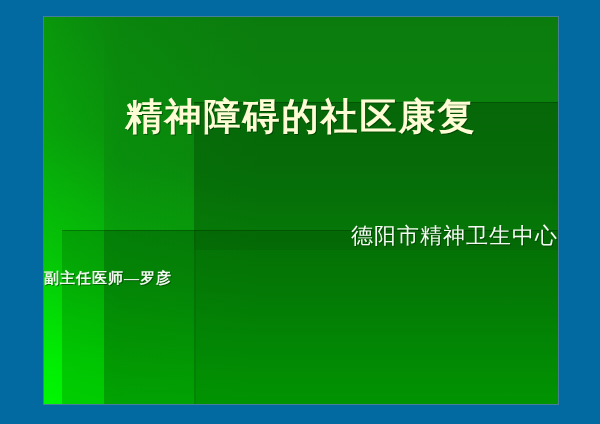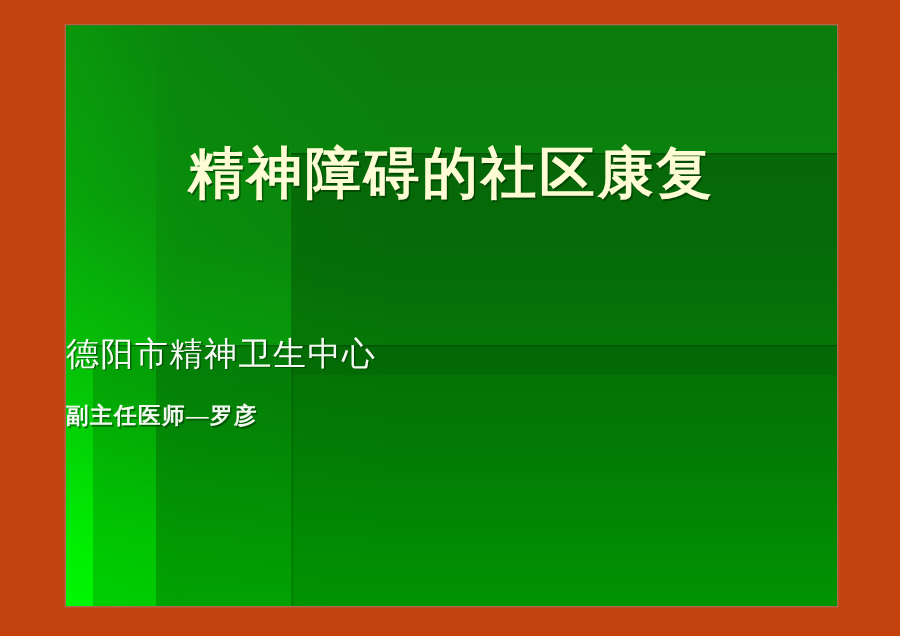--- a/index.html
+++ b/index.html
@@ -12,21 +12,21 @@
     height: 424px;
     overflow: hidden;
     font-family: "Liberation Serif", "DejaVu Serif", serif;
   }
 
   
   .page {
     position: relative;
     width: 600px;
     height: 424px;
-    background: #c2410c;
+    background: #0369a1;
   }
 
   
   .slide {
     position: absolute;
     left: 44px;
     top: 17px;
     width: 514px;
     height: 387px;
     overflow: hidden;
@@ -144,21 +144,21 @@
     font-family: "Liberation Serif", "DejaVu Serif", serif;
     text-shadow: 1px 1px 0 rgba(0,45,0,0.55);
     white-space: nowrap;
   }
 
   .org {
     position: absolute;
     left: 0;
     right: 0;
     top: 205px;
-    text-align: left;
+    text-align: right;
     color: #f4fbf2;
     font-size: 22px;
     line-height: 1.3;
     letter-spacing: 1px;
     font-family: "Liberation Serif", "DejaVu Serif", serif;
     text-shadow: 1px 1px 0 rgba(0,45,0,0.5);
     white-space: nowrap;
   }
 
   .byline {

